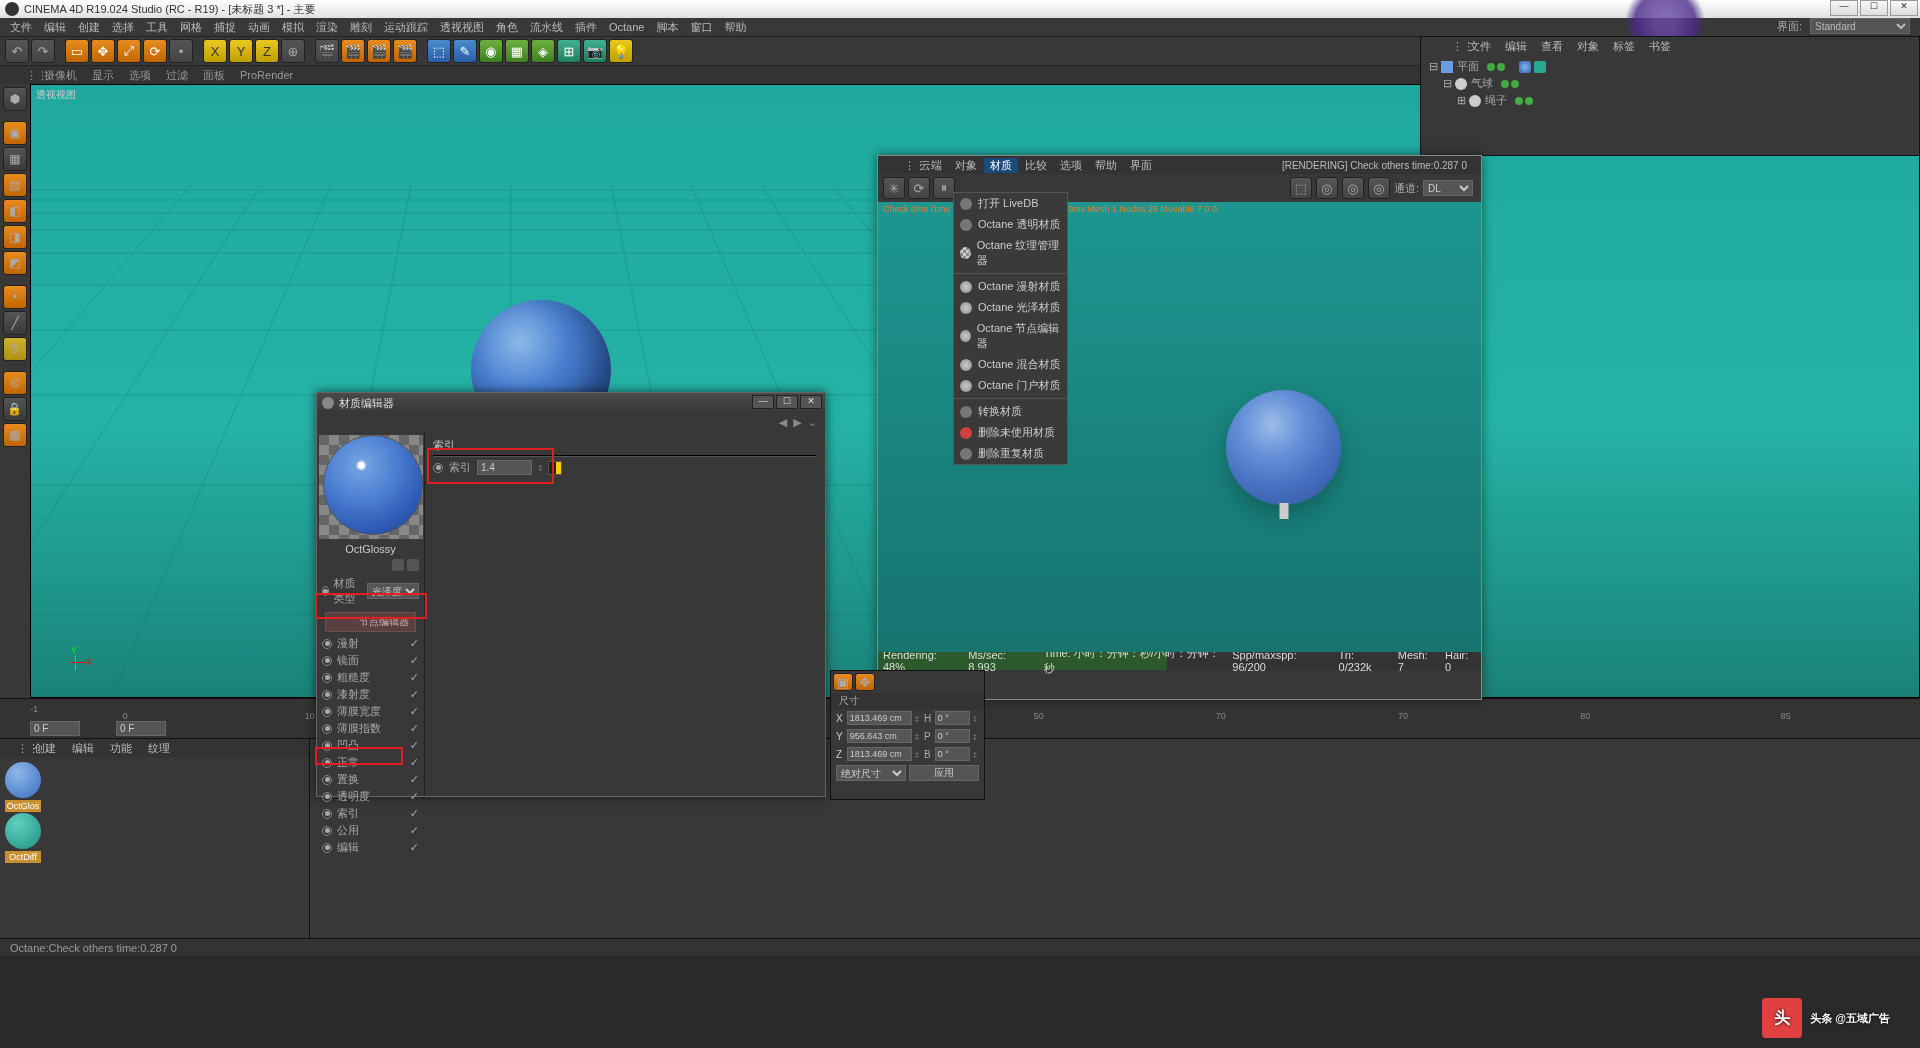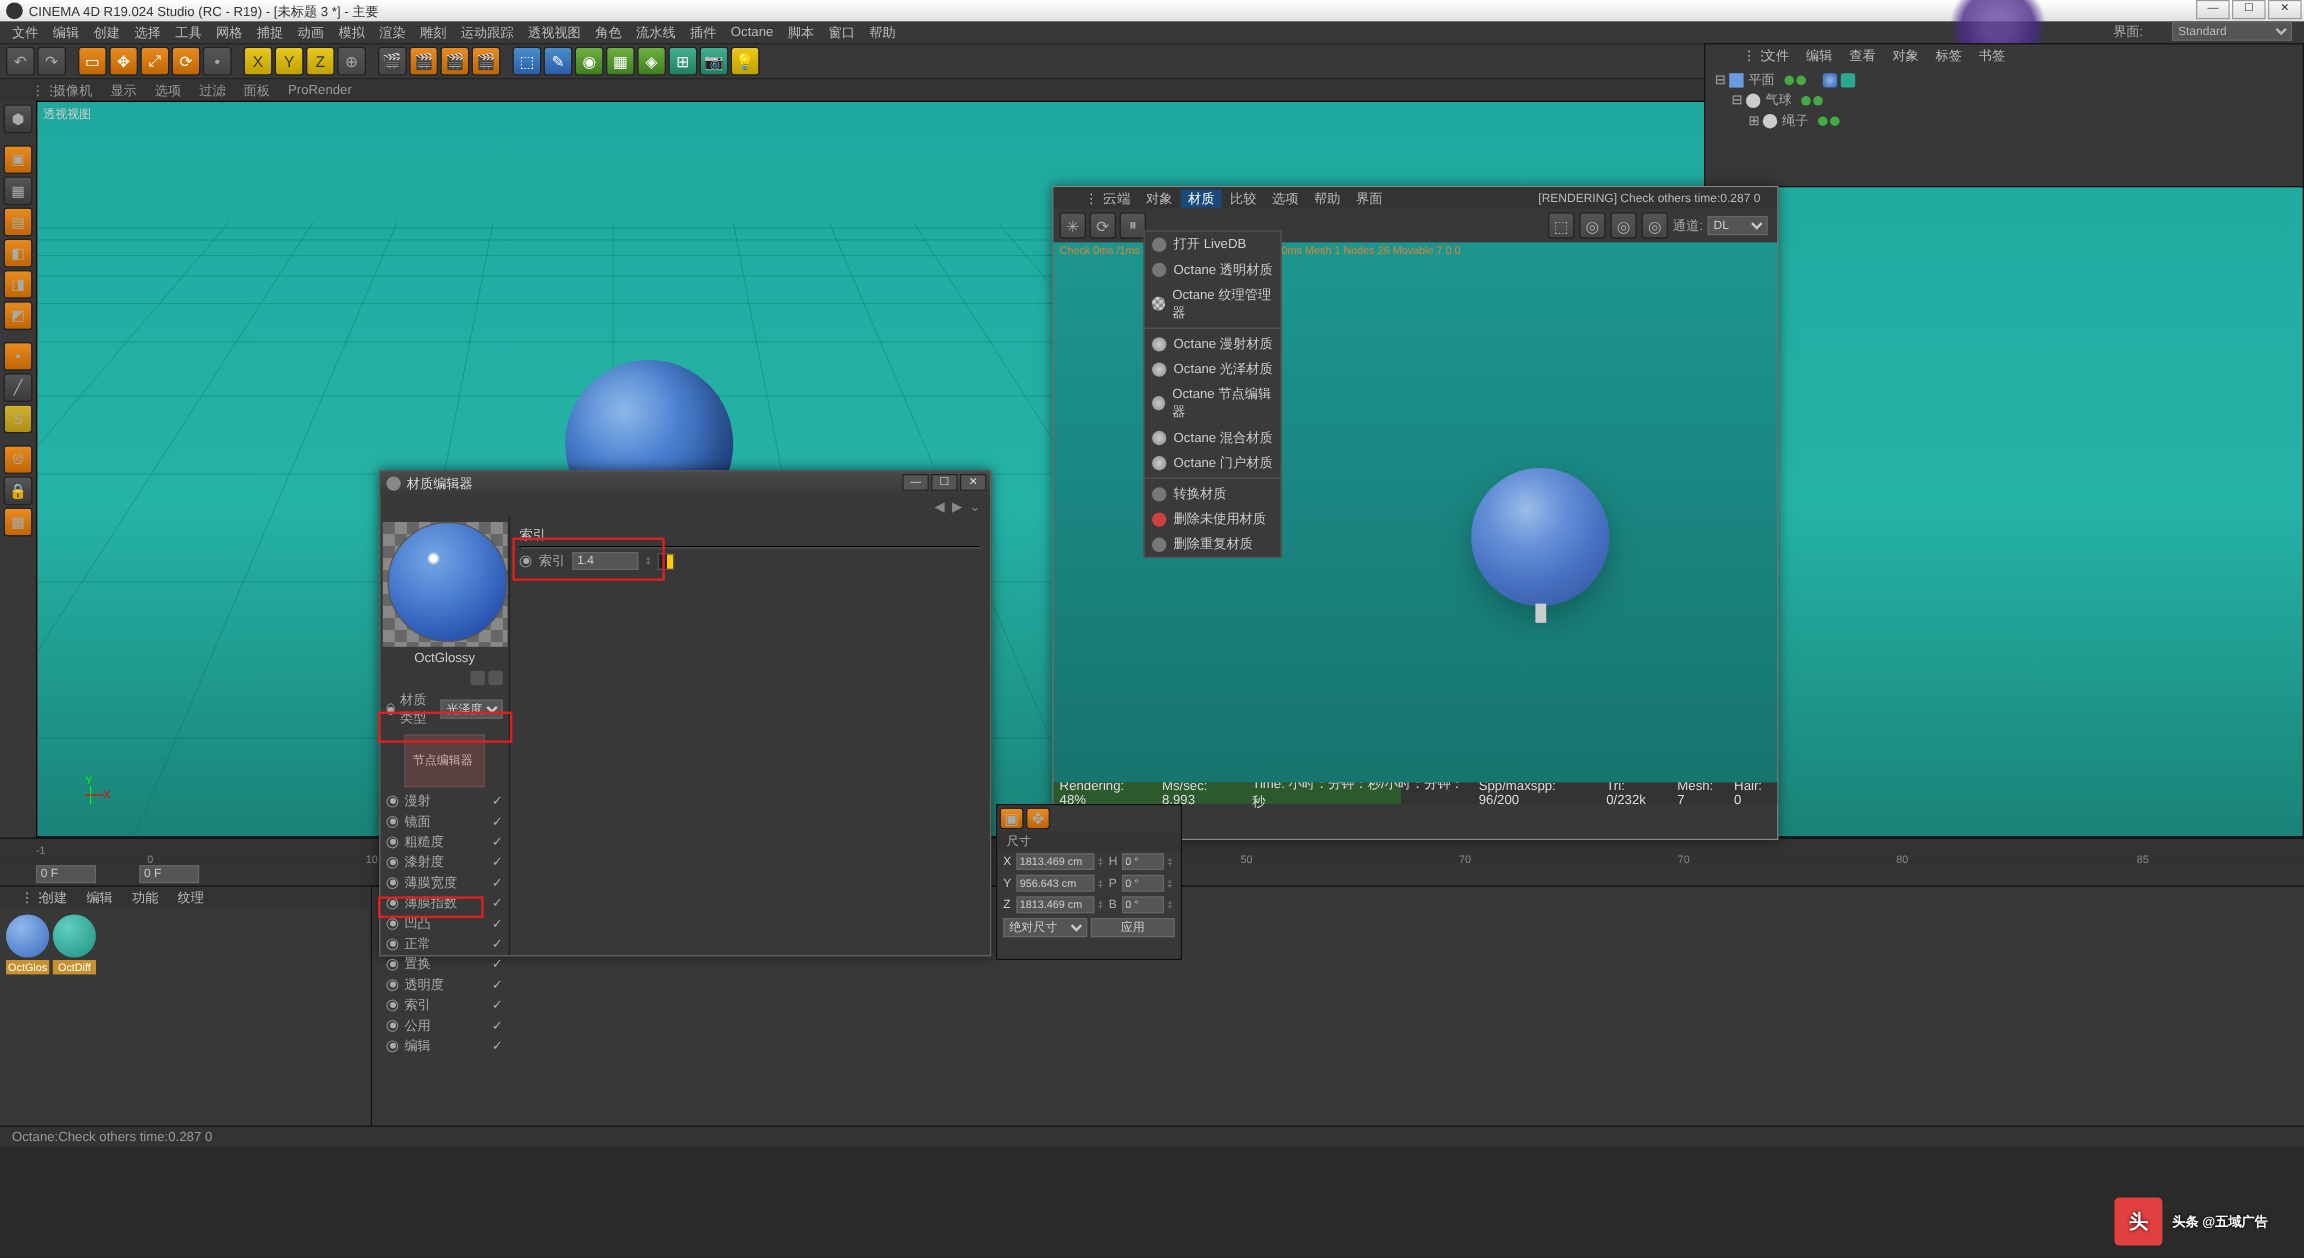--- a/index.html
+++ b/index.html
@@ -3,21 +3,21 @@
 <meta charset="utf-8">
 <style>
 * { margin: 0; padding: 0; box-sizing: border-box; font-family: "Microsoft YaHei", Arial, sans-serif; font-size: 11px; }
 body { background: #2a2a2a; color: #aaa; width: 1920px; height: 1048px; overflow: hidden; position: relative; }
 .titlebar { height: 18px; background: linear-gradient(#fff,#e0e0e0); color: #333; display: flex; align-items: center; padding: 0 5px; }
 .titlebar .icon { width: 14px; height: 14px; background: #333; border-radius: 50%; margin-right: 5px; }
 .win-controls { position: absolute; right: 2px; top: 0; display: flex; gap: 2px; }
 .win-btn { width: 28px; height: 16px; background: linear-gradient(#f8f8f8,#ddd); border: 1px solid #999; text-align: center; font-size: 9px; cursor: pointer; }
 .menubar { height: 18px; background: #383838; display: flex; align-items: center; padding: 0 5px; gap: 2px; }
 .menubar span { padding: 0 5px; color: #bbb; cursor: pointer; }
-.right-top { position: absolute; right: 10px; top: 18px; display: flex; align-items: center; gap: 24px; color: #aaa; }
+.right-top { position: absolute; right: 10px; top: 18px; display: flex; align-items: center; gap: 8px; color: #aaa; }
 .layout-select { height: 16px; width: 100px; background: #555; color: #bbb; border: 1px solid #666; font-size: 10px; }
 .toolbar { height: 30px; background: #383838; border-top: 1px solid #222; border-bottom: 1px solid #222; display: flex; align-items: center; padding: 0 5px; gap: 2px; }
 .tbtn { width: 24px; height: 24px; background: linear-gradient(#555,#444); border: 1px solid #222; border-radius: 3px; display: flex; align-items: center; justify-content: center; font-size: 13px; cursor: pointer; }
 .tbtn.orange { background: linear-gradient(#e88b20,#c06500); color:#fff; }
 .tbtn.blue { background: linear-gradient(#4a8dcc,#2a5da8); color:#fff; }
 .tbtn.green { background: linear-gradient(#6db040,#3e8020); color:#fff; }
 .tbtn.yellow { background: linear-gradient(#e8c820,#c0a000); color:#333; }
 .tbtn.teal { background: linear-gradient(#40b090,#208060); color:#fff; }
 .sep { width: 6px; }
 .filterbar { height: 18px; background: #333; display: flex; align-items: center; gap: 3px; padding: 0 20px; color: #999; }
@@ -35,21 +35,21 @@
 .axis .x { position: absolute; left: 30px; bottom: 0; color: #f00; font-size: 9px; } .axis .x::before { content:''; position:absolute; left:-15px; top:5px; width:15px; height:1px; background:#f00; }
 .timeline { height: 20px; background: #333; border-top: 1px solid #111; position: relative; display:flex; align-items:center; }
 .timeline-ticks { flex:1; position:relative; margin: 0 30px; }
 .timeline-ticks span { position:absolute; font-size:9px; color:#888; top:2px; }
 .frame-bar { height: 20px; background: #333; display: flex; align-items: center; padding: 0 30px; gap: 8px; }
 .frame-input { width: 50px; height: 15px; background: #555; border: 1px solid #666; color: #ccc; font-size: 10px; padding: 0 3px; }
 .bottom-pane { height: 200px; background: #383838; border-top: 1px solid #111; display: flex; }
 .materials-pane { width: 310px; border-right: 1px solid #111; }
 .mat-menu { height: 18px; background: #333; display: flex; align-items: center; gap: 2px; padding: 0 10px; }
 .mat-menu span { padding: 0 7px; color: #bbb; cursor: pointer; }
-.mat-balls { display: flex; gap: 3px; padding: 5px; }
+.mat-balls { display: flex; gap: 3px; padding: 5px; flex-direction: column; }
 .mat-ball { width: 36px; height: 48px; text-align: center; cursor: pointer; }
 .mat-ball .ball { width: 36px; height: 36px; border-radius: 50%; margin-bottom: 2px; }
 .mat-ball .name { font-size: 9px; background: #c79030; color: #fff; padding: 1px; }
 .status { height: 18px; background: #333; display: flex; align-items: center; padding: 0 10px; color: #999; font-size: 10px; border-top: 1px solid #111; }
 
 .obj-panel { position: absolute; right: 0; top: 36px; width: 500px; height: 120px; background: #383838; border: 1px solid #111; }
 .obj-menu { height: 18px; display: flex; align-items: center; gap: 2px; padding: 0 25px; }
 .obj-menu span { padding: 0 6px; color: #bbb; cursor:pointer; }
 .obj-tree { padding: 3px 8px; font-size: 11px; }
 .obj-row { display: flex; align-items: center; gap: 4px; padding: 1px 0; }
@@ -67,21 +67,21 @@
 .me-arrows { height:18px; display:flex; justify-content:flex-end; padding:0 8px; align-items:center; gap:6px; color:#888; }
 .me-body { display: flex; height: calc(100% - 38px); }
 .me-left { width: 108px; border-right: 1px solid #222; }
 .me-preview { width: 100px; height: 100px; margin: 4px; background: radial-gradient(circle at 38% 30%, #fff 0%, #fff 3%, #6fa0e0 6%, #4a7dd0 40%, #2a55b0 75%, #183a85 100%); border-radius: 50%; border: 1px solid #555; position:relative; }
 .me-preview-bg { width: 104px; height: 104px; margin:2px; background: repeating-conic-gradient(#888 0 25%, #666 0 50%) 0 0/20px 20px; position: relative; }
 .me-name { text-align: center; padding: 2px; color: #ccc; }
 .me-navrow { display:flex; justify-content:flex-end; padding:2px 5px; gap:3px; }
 .me-navrow span { width:12px; height:12px; background:#555; border-radius:2px; }
 .me-type { display: flex; align-items: center; gap: 4px; padding: 3px 5px; }
 .me-type select { background:#555; color:#ccc; border:1px solid #666; height:16px; font-size:10px; }
-.me-btn-node { margin: 3px 20px; padding: 14px 6px; background: #5a4040; border: 1px solid #6a5050; color: #d0b0b0; font-size: 10px; text-align:left; cursor:pointer; }
+.me-btn-node { margin: 3px 8px; padding: 2px 6px; background: #5a4040; border: 1px solid #6a5050; color: #d0b0b0; font-size: 10px; text-align:right; cursor:pointer; }
 .me-props { }
 .me-prop { display: flex; align-items: center; gap: 5px; padding: 1px 5px; font-size: 10px; }
 .me-radio { width:10px; height:10px; border:1px solid #888; border-radius:50%; display:inline-flex; align-items:center; justify-content:center; }
 .me-radio.on::after { content:''; width:5px; height:5px; background:#aaa; border-radius:50%; }
 .me-right { flex: 1; padding: 5px 8px; }
 .me-right-title { color: #ccc; padding: 2px 0; }
 .me-field { display: flex; align-items: center; gap: 6px; padding: 3px 0; }
 .me-field input { width: 55px; height: 15px; background: #555; border: 1px solid #666; color: #ccc; font-size: 10px; padding: 0 3px; }
 .me-slider { width: 14px; height: 14px; background: linear-gradient(90deg, #222 0%, #222 60%, #ffcc00 60%, #ffcc00 100%); border: 1px solid #555; }
 .red-box { border: 2px solid #e02020; position: absolute; pointer-events: none; }

